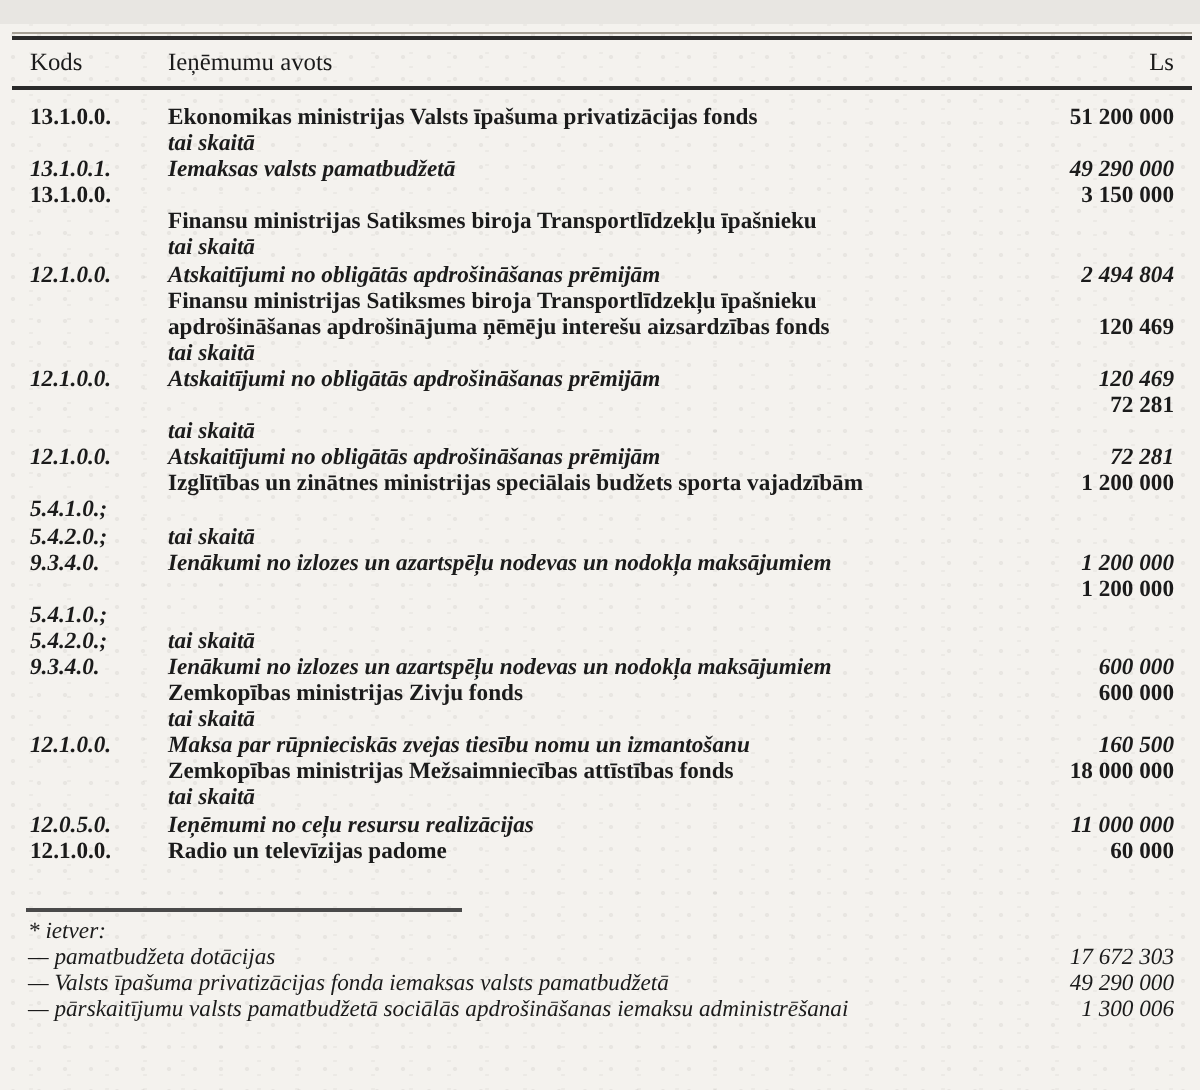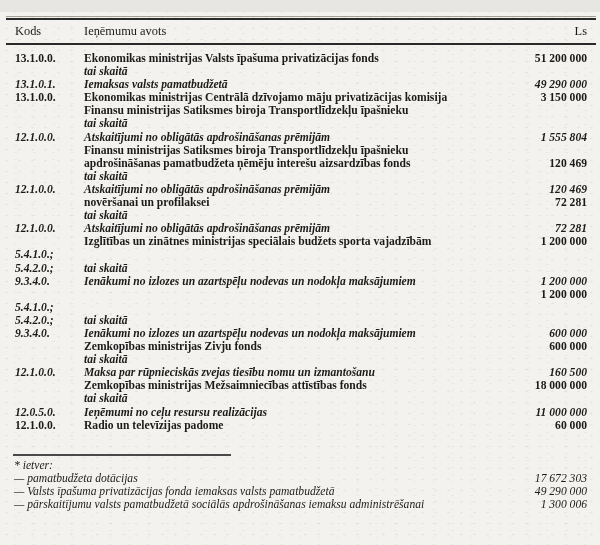--- a/index.html
+++ b/index.html
@@ -102,61 +102,59 @@
     <span class="c-src">tai skaitā</span>
     <span class="c-amt"></span>
   </div>
       <div class="grid3 row it">
     <span class="c-code">13.1.0.1.</span>
     <span class="c-src">Iemaksas valsts pamatbudžetā</span>
     <span class="c-amt">49 290 000</span>
   </div>
       <div class="grid3 row">
     <span class="c-code">13.1.0.0.</span>
-    <span class="c-src">Ekonomikas ministrijas Centrālā dzīvojamo māju privatizācijas komisija</span>
     <span class="c-amt">3 150 000</span>
   </div>
       <div class="grid3 row">
     <span class="c-code"></span>
     <span class="c-src">Finansu ministrijas Satiksmes biroja Transportlīdzekļu īpašnieku</span>
     <span class="c-amt"></span>
   </div>
       <div class="grid3 row it">
     <span class="c-code"></span>
     <span class="c-src">tai skaitā</span>
     <span class="c-amt"></span>
   </div>
       <div class="grid3 row it">
     <span class="c-code">12.1.0.0.</span>
     <span class="c-src">Atskaitījumi no obligātās apdrošināšanas prēmijām</span>
-    <span class="c-amt">1 555 804</span>
+    <span class="c-amt">2 494 804</span>
   </div>
       <div class="grid3 row">
     <span class="c-code"></span>
     <span class="c-src">Finansu ministrijas Satiksmes biroja Transportlīdzekļu īpašnieku</span>
     <span class="c-amt"></span>
   </div>
       <div class="grid3 row">
     <span class="c-code"></span>
-    <span class="c-src">apdrošināšanas pamatbudžeta ņēmēju interešu aizsardzības fonds</span>
+    <span class="c-src">apdrošināšanas apdrošinājuma ņēmēju interešu aizsardzības fonds</span>
     <span class="c-amt">120 469</span>
   </div>
       <div class="grid3 row it">
     <span class="c-code"></span>
     <span class="c-src">tai skaitā</span>
     <span class="c-amt"></span>
   </div>
       <div class="grid3 row it">
     <span class="c-code">12.1.0.0.</span>
     <span class="c-src">Atskaitījumi no obligātās apdrošināšanas prēmijām</span>
     <span class="c-amt">120 469</span>
   </div>
       <div class="grid3 row">
     <span class="c-code"></span>
-    <span class="c-src">novēršanai un profilaksei</span>
     <span class="c-amt">72 281</span>
   </div>
       <div class="grid3 row it">
     <span class="c-code"></span>
     <span class="c-src">tai skaitā</span>
     <span class="c-amt"></span>
   </div>
       <div class="grid3 row it">
     <span class="c-code">12.1.0.0.</span>
     <span class="c-src">Atskaitījumi no obligātās apdrošināšanas prēmijām</span>

